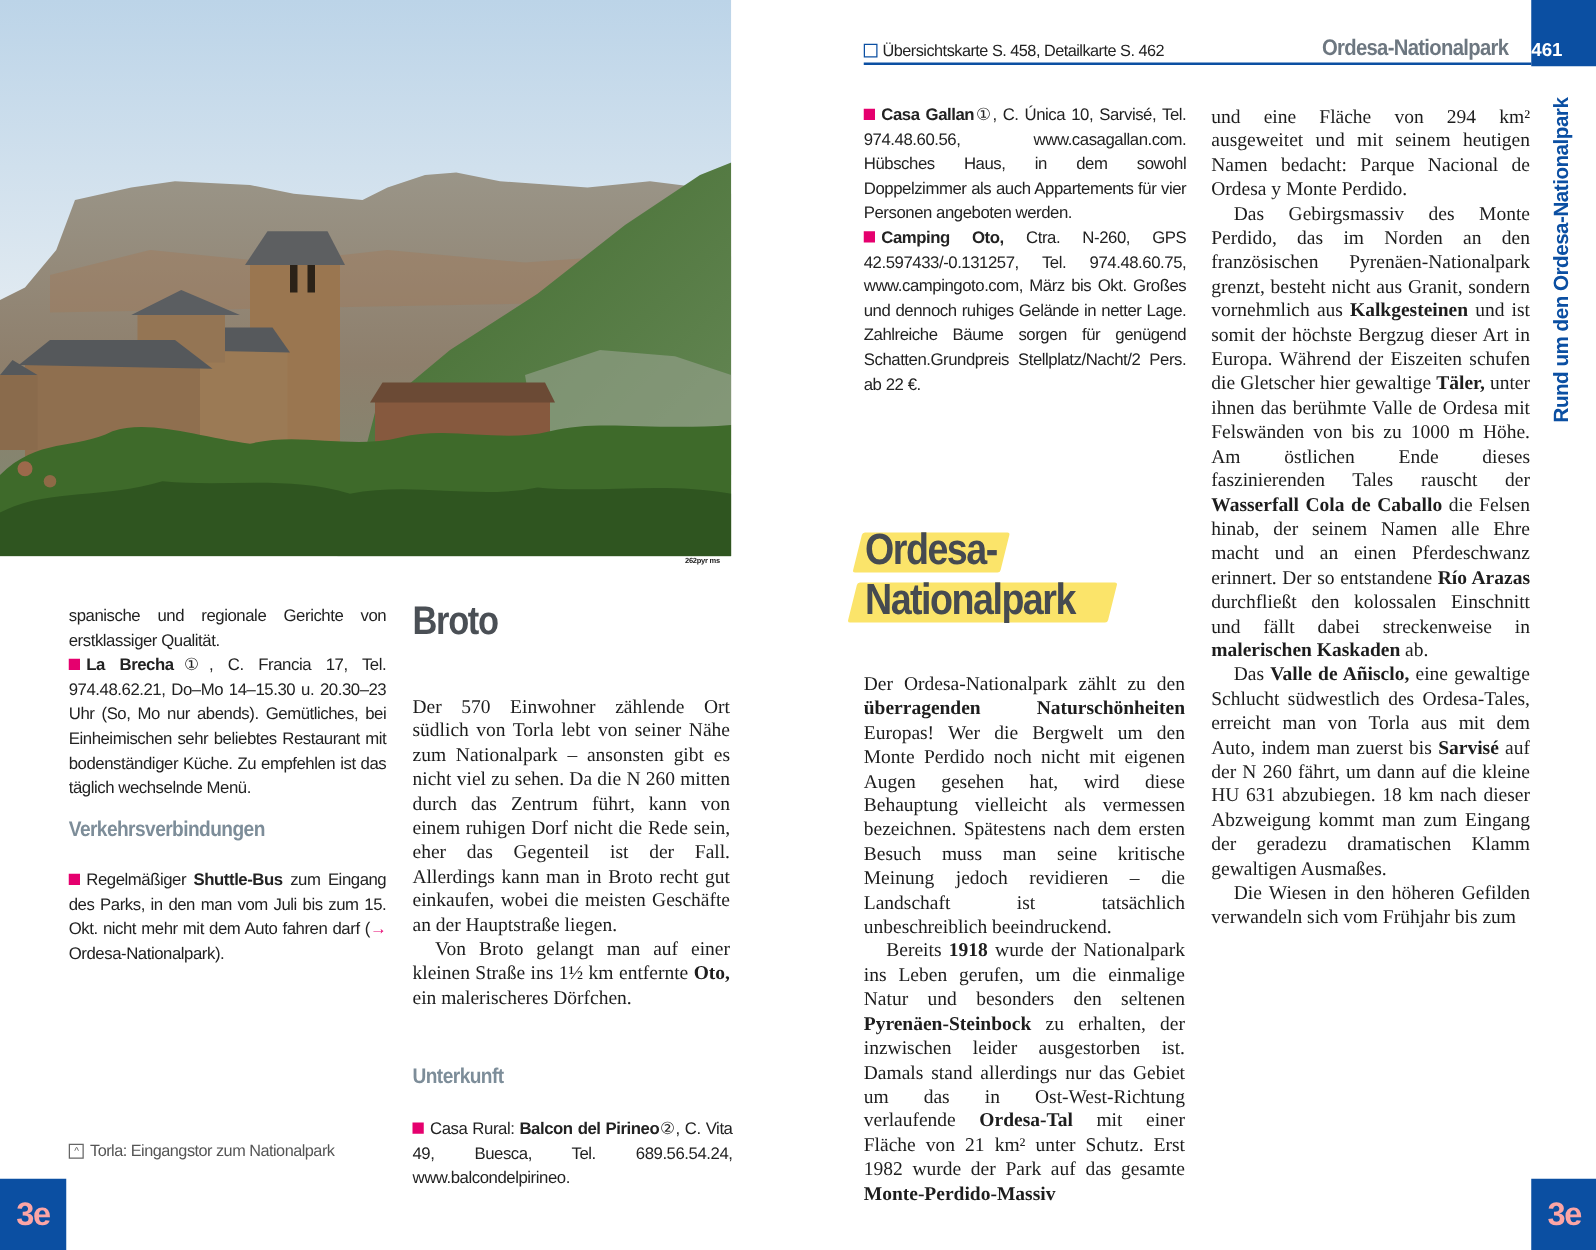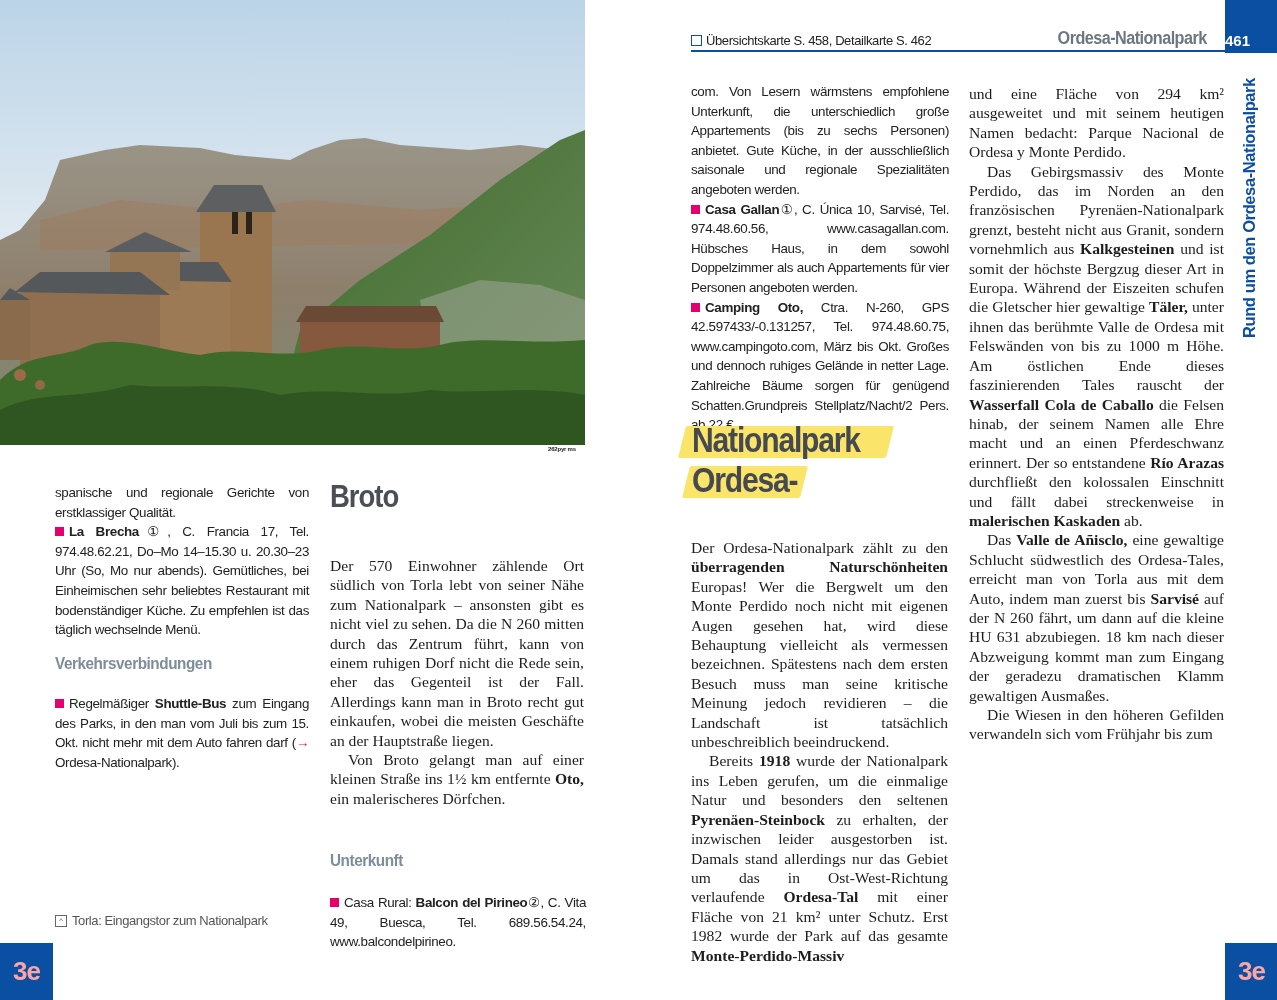--- a/index.html
+++ b/index.html
@@ -132,37 +132,36 @@
   <span class="box-icon"></span>
   <span>Übersichtskarte S. 458, Detailkarte S. 462</span>
 </div>
 <div class="header-title">Ordesa-Nationalpark</div>
 <div class="header-line"></div>
 <div class="page-num-box"></div>
 <div class="page-num">461</div>
 <div class="side-label">Rund um den Ordesa-Nationalpark</div>
 
 <div class="col sans" style="left:691px; top:82px; width:258px;">
-  <p style="text-align:justify;">com. Von Lesern wärmstens empfohlene Unterkunft, die unterschiedlich große Appartements (bis zu sechs Personen) anbietet. Gute Küche, in der ausschließlich saisonale und regionale Spezialitäten angeboten werden.</p>
   <p style="text-align:justify;">
     <span class="bullet"></span><span class="b">Casa Gallan</span><span>①</span><span>, C. Única 10, Sarvisé, Tel. 974.48.60.56, www.casagallan.com. Hübsches Haus, in dem sowohl Doppelzimmer als auch Appartements für vier Personen angeboten werden.</span>
   </p>
   <p style="text-align:justify;">
     <span class="bullet"></span><span class="b">Camping Oto,</span><span> Ctra. N-260, GPS 42.597433/-0.131257, Tel. 974.48.60.75, www.campingoto.com, März bis Okt. Großes und dennoch ruhiges Gelände in netter Lage. Zahlreiche Bäume sorgen für genügend Schatten.Grundpreis Stellplatz/Nacht/2 Pers. ab 22 €.</span>
   </p>
 </div>
 
 <div class="big-title">
   <span class="line">
+    <span class="hl" style="left:6px; top:6px; width:118px; height:32px;"></span>
+    <span class="txt">Ordesa-</span>
+  </span>
+  <span class="line">
     <span class="hl" style="left:2px; top:6px; width:208px; height:32px;"></span>
     <span class="txt">Nationalpark</span>
-  </span>
-  <span class="line">
-    <span class="hl" style="left:6px; top:6px; width:118px; height:32px;"></span>
-    <span class="txt">Ordesa-</span>
   </span>
 </div>
 
 <div class="col serif" style="left:691px; top:538px; width:257px;">
   <p><span>Der Ordesa-Nationalpark zählt zu den </span><span class="b">überragenden Naturschönheiten</span><span> Europas! Wer die Bergwelt um den Monte Perdido noch nicht mit eigenen Augen gesehen hat, wird diese Behauptung vielleicht als vermessen bezeichnen. Spätestens nach dem ersten Besuch muss man seine kritische Meinung jedoch revidieren – die Landschaft ist tatsächlich unbeschreiblich beeindruckend.</span></p>
   <p class="ind"><span>Bereits </span><span class="b">1918</span><span> wurde der Nationalpark ins Leben gerufen, um die einmalige Natur und besonders den seltenen </span><span class="b">Pyrenäen-Steinbock</span><span> zu erhalten, der inzwischen leider ausgestorben ist. Damals stand allerdings nur das Gebiet um das in Ost-West-Richtung verlaufende </span><span class="b">Ordesa-Tal</span><span> mit einer Fläche von 21 km² unter Schutz. Erst 1982 wurde der Park auf das gesamte </span><span class="b">Monte-Perdido-Massiv</span></p>
 </div>
 
 <div class="col serif" style="left:969px; top:84px; width:255px;">
   <p>und eine Fläche von 294 km² ausgeweitet und mit seinem heutigen Namen bedacht: Parque Nacional de Ordesa y Monte Perdido.</p>

